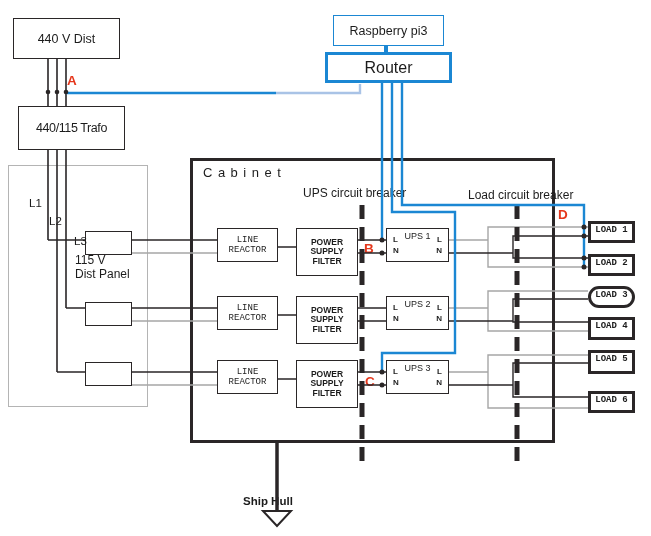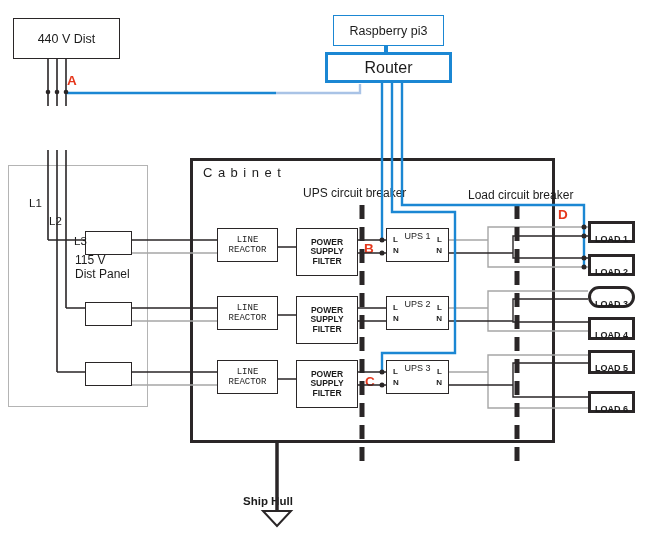--- a/index.html
+++ b/index.html
@@ -27,21 +27,21 @@
   .reactor{left:217px;width:61px;height:34px;font-size:9px;line-height:1.15;}
   .filter{left:296px;width:62px;height:48px;font-size:8.5px;font-weight:bold;line-height:1.12;}
   .ups{left:386px;width:63px;height:34px;}
   .row1{top:228px;} .row2{top:296px;} .row3{top:360px;}
   .reactor span{display:block;width:52px;margin:0 auto;font-family:Liberation Mono, monospace;}
   .filter span{display:block;width:45px;margin:0 auto;}
   .ups .title{position:absolute;top:2px;left:0;right:0;text-align:center;font-size:9px;}
   .term{position:absolute;font-size:8px;font-weight:bold;}
   .tll{left:6px;top:6px;} .tnl{left:6px;top:17px;} .tlr{right:6px;top:6px;} .tnr{right:6px;top:17px;}
   .load{left:588px;width:47px;height:22px;border:3px solid var(--wire);
-        align-items:flex-start;font-size:9px;font-weight:bold;padding-top:10px;}
+        align-items:flex-start;font-size:9px;font-weight:bold;padding-top:1px;font-family:Liberation Mono, monospace;}
   #load1{top:221px;} #load2{top:254px;} #load3{top:286px;border-radius:11px;}
   #load4{top:317px;height:23px;} #load5{top:350px;height:24px;} #load6{top:391px;}
   #raspberry{left:333px;top:15px;width:111px;height:31px;border:1.5px solid var(--blue);font-size:12.5px;}
   #router{left:325px;top:52px;width:127px;height:31px;border:3px solid var(--blue);font-size:16px;}
   .redpt{color:var(--red);font-weight:bold;font-size:13.5px;}
   #ptA{left:67px;top:73px;} #ptB{left:364px;top:241px;} #ptC{left:365px;top:374px;} #ptD{left:558px;top:207px;}
   #shiphull{left:243px;top:495px;font-weight:bold;font-size:11.5px;}
   #wires{position:absolute;left:0;top:0;z-index:5;pointer-events:none;}
   #wires path{fill:none;}
   .wk{stroke:var(--wire);stroke-width:1.4;}
@@ -56,20 +56,23 @@
   .gnd{fill:#fff;stroke:var(--wire);stroke-width:2;}
 </style>
 </head>
 <body>
 
 <div id="stage">
 
   <div class="box" id="dist440">
     <span>440 V Dist</span>
   </div>
+  <div class="box" id="trafo">
+    <span>440/115 Trafo</span>
+  </div>
 
   <div class="box" id="distpanel"></div>
   <div class="box pbreaker" id="pb1"></div>
   <div class="box pbreaker" id="pb2"></div>
   <div class="box pbreaker" id="pb3"></div>
   <div class="lbl" id="paneltitle">
     <span>115 V</span><br>
     <span>Dist Panel</span>
   </div>
   <span class="lbl phase" id="l1">L1</span>

